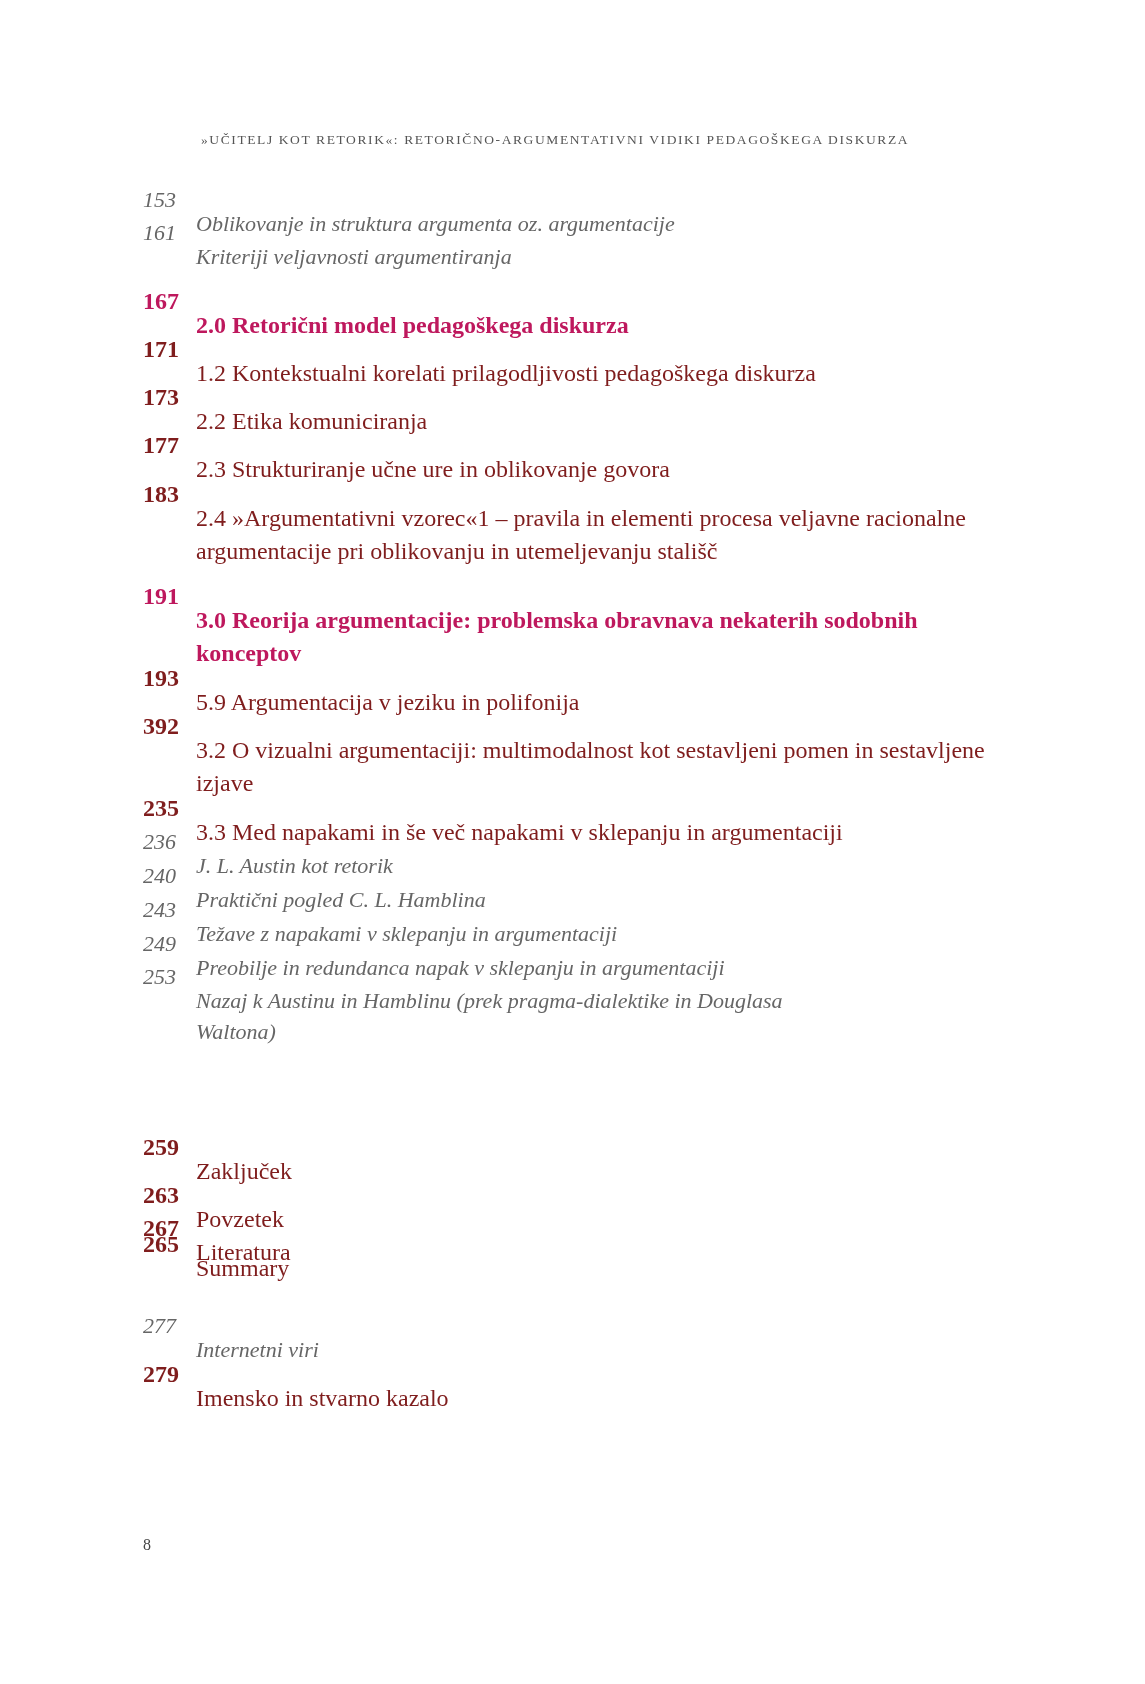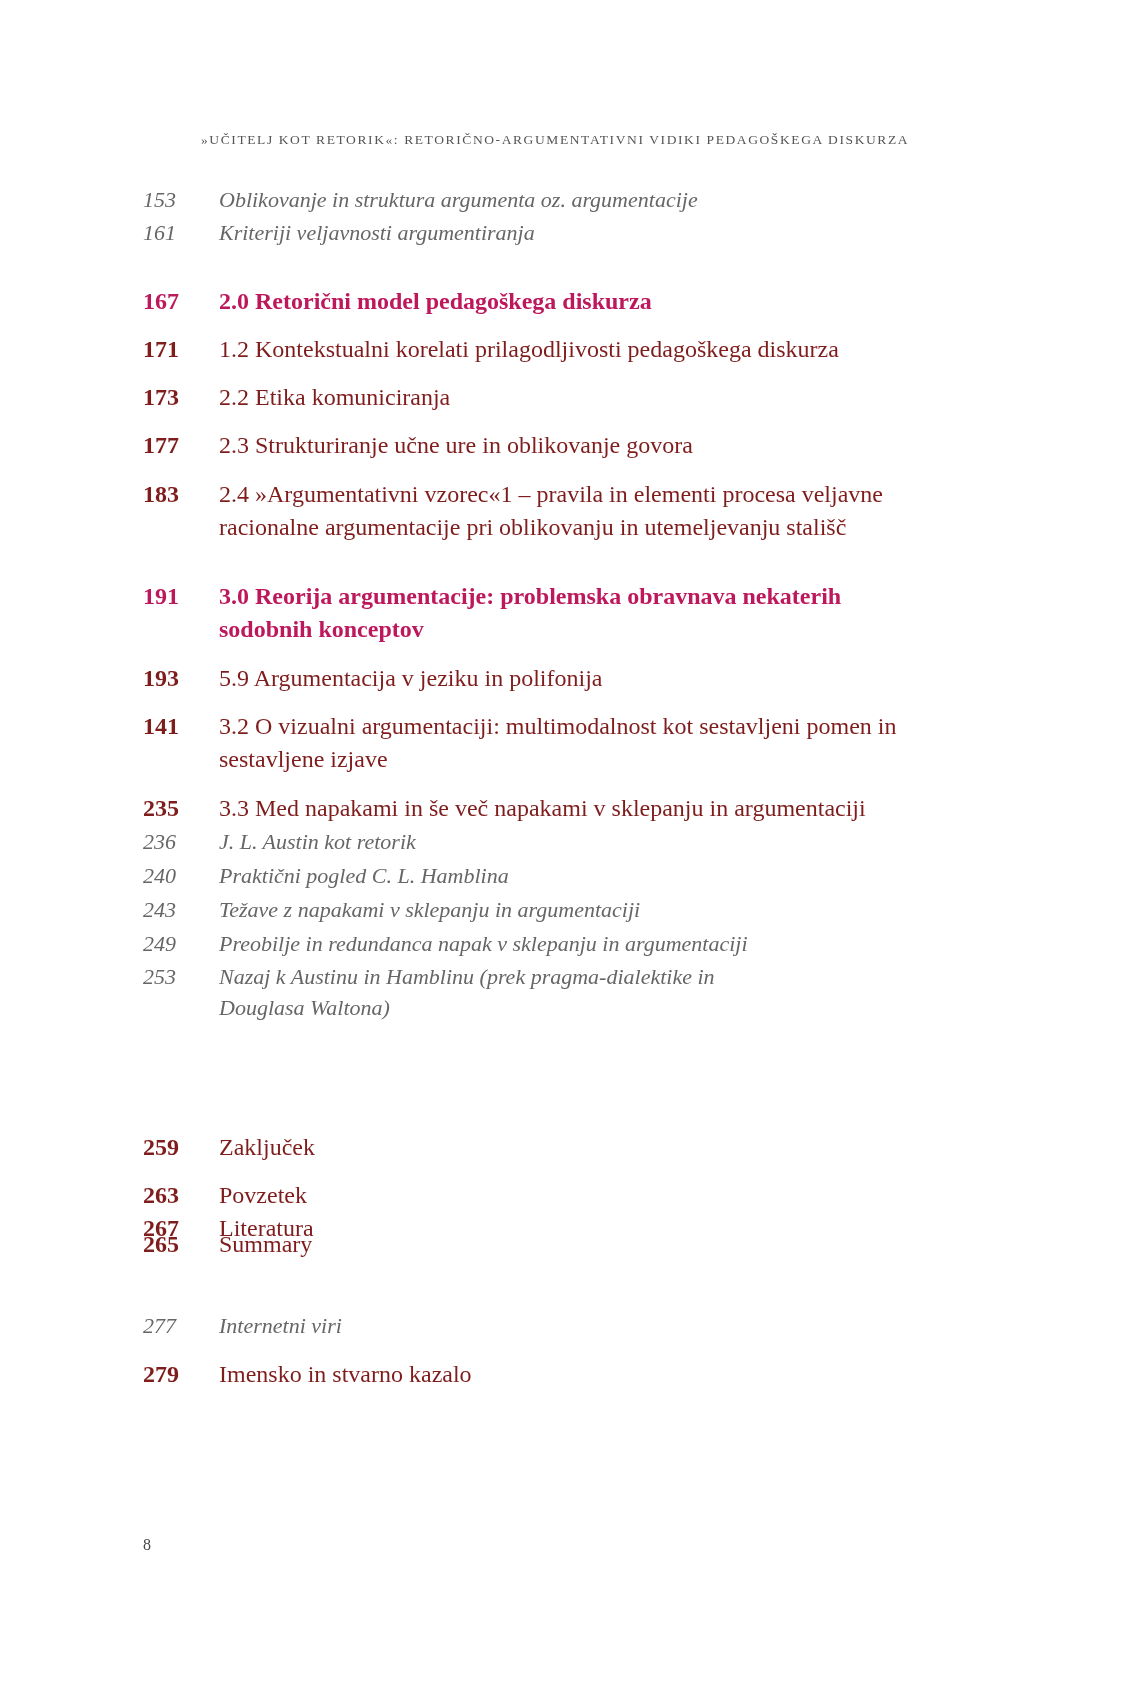--- a/index.html
+++ b/index.html
@@ -1,23 +1,23 @@
 <!DOCTYPE html>
 <html><head>
 <meta charset="utf-8">
 <style>
   html, body { margin: 0; padding: 0; background: #ffffff; }
   body { width: 1145px; height: 1684px; position: relative; overflow: hidden;
          font-family: "Liberation Serif", "DejaVu Serif", serif; color: #111111; }
   .running-head { position: absolute; left: 201px; top: 132px; font-size: 13.5px;
          letter-spacing: 1.6px; color: #555555; white-space: nowrap; }
   .toc { position: absolute; left: 0; top: 0; width: 1145px; }
-  .row { position: absolute; left: 143px; width: 860px; display: flex; gap: 23px; }
+  .row { position: absolute; left: 143px; width: 860px; display: flex; }
   .num { width: 53px; flex: none; }
-  .txt { flex: 1; }
+  .txt { flex: 1; margin-top: 24px; }
   .row.main { font-size: 24px; line-height: 33px; color: #7f1d1d; }
   .row.main .num { font-weight: bold; }
   .row.chapter { font-size: 24px; line-height: 33px; font-weight: bold; color: #be185d; }
   .row.sub { font-size: 22px; line-height: 31px; font-style: italic; color: #666666; }
   .row.sub .num { font-style: italic; }
   .page-number { position: absolute; left: 143px; top: 1536px; font-size: 16px; color: #444444; }
 </style>
 </head>
 <body>
 
@@ -54,21 +54,21 @@
   </div>
   <div class="row chapter" style="top:580px; width:780px">
     <span class="num">191</span>
     <span class="txt">3.0 Reorija argumentacije: problemska obravnava nekaterih sodobnih konceptov</span>
   </div>
   <div class="row main" style="top:662px">
     <span class="num">193</span>
     <span class="txt">5.9 Argumentacija v jeziku in polifonija</span>
   </div>
   <div class="row main" style="top:710px; width:845px">
-    <span class="num">141</span>
+    <span class="num">392</span>
     <span class="txt">3.2 O vizualni argumentaciji: multimodalnost kot sestavljeni pomen in sestavljene izjave</span>
   </div>
   <div class="row main" style="top:792px">
     <span class="num">235</span>
     <span class="txt">3.3 Med napakami in še več napakami v sklepanju in argumentaciji</span>
   </div>
   <div class="row sub" style="top:826px">
     <span class="num">236</span>
     <span class="txt">J. L. Austin kot retorik</span>
   </div>

